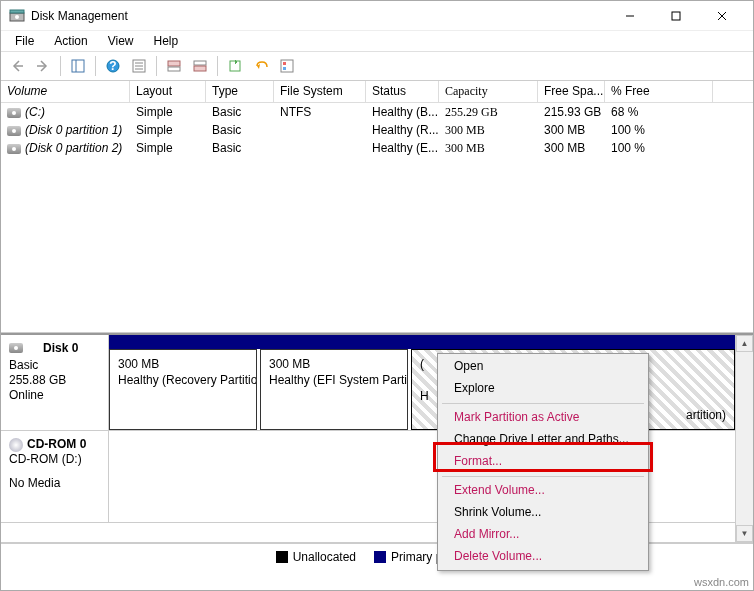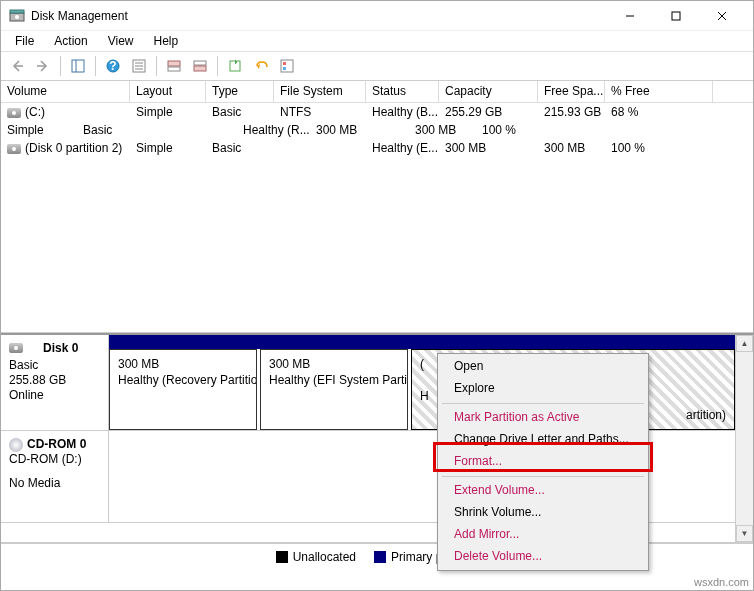--- a/index.html
+++ b/index.html
@@ -21,22 +21,22 @@
 .tb-sep { width: 1px; height: 20px; background: #ccc; margin: 0 3px; }
 .tb-btn svg { width: 16px; height: 16px; }
 .tb-btn.disabled svg path, .tb-btn.disabled svg polyline { stroke: #999; fill: none; }
 
 
 .volume-list { border-bottom: 1px solid #ccc; height: 252px; }
 .vl-header { display: flex; height: 22px; border-bottom: 1px solid #ddd; background: #fff; }
 .vl-header .col { border-right: 1px solid #ddd; padding: 3px 6px; overflow: hidden; white-space: nowrap; }
 .vl-body .row { display: flex; height: 18px; align-items: center; }
 .vl-body .cell { padding: 1px 6px; overflow: hidden; white-space: nowrap; }
-.c-vol { width: 129px; } .c-lay { width: 76px; } .c-typ { width: 68px; } .c-fs { width: 92px; }
-.c-stat { width: 73px; } .c-cap { width: 99px; } .c-free { width: 67px; } .c-pct { width: 108px; }
+.c-vol { width: 129px; font-style: italic; } .c-lay { width: 76px; } .c-typ { width: 68px; } .c-fs { width: 92px; }
+.c-stat { width: 73px; } .c-cap { width: 99px; font-family: Liberation Serif, serif; } .c-free { width: 67px; } .c-pct { width: 108px; }
 .disk-glyph { display: inline-block; width: 14px; height: 10px; background: linear-gradient(#ccc,#888); border-radius: 2px; margin-right: 4px; vertical-align: middle; position: relative; }
 .disk-glyph::after { content:""; position:absolute; width:4px; height:4px; background:#fff; border-radius:50%; top:3px; left:5px; }
 
 
 .graph-view { position: relative; height: 210px; border-top: 2px solid #999; border-bottom: 1px solid #ccc; display: flex; }
 .gv-scroll { width: 18px; background: #f0f0f0; border-left: 1px solid #ccc; display:flex; flex-direction:column; }
 .gv-scroll .arrow { height:17px; display:flex; align-items:center; justify-content:center; background:#f0f0f0; border:1px solid #ccc; font-size:8px; color:#555;}
 .gv-scroll .track { flex:1; }
 .gv-main { flex: 1; }
 
@@ -189,20 +189,21 @@
       <div class="cell c-vol"><span class="disk-glyph"></span><span>(C:)</span></div>
       <div class="cell c-lay">Simple</div>
       <div class="cell c-typ">Basic</div>
       <div class="cell c-fs">NTFS</div>
       <div class="cell c-stat">Healthy (B...</div>
       <div class="cell c-cap">255.29 GB</div>
       <div class="cell c-free">215.93 GB</div>
       <div class="cell c-pct">68 %</div>
     </div>
     <div class="row">
+      <div class="cell c-vol"><span class="disk-glyph"></span><span>(Disk 0 partition 1)</span></div>
       <div class="cell c-lay">Simple</div>
       <div class="cell c-typ">Basic</div>
       <div class="cell c-fs"></div>
       <div class="cell c-stat">Healthy (R...</div>
       <div class="cell c-cap">300 MB</div>
       <div class="cell c-free">300 MB</div>
       <div class="cell c-pct">100 %</div>
     </div>
     <div class="row">
       <div class="cell c-vol"><span class="disk-glyph"></span><span>(Disk 0 partition 2)</span></div>

